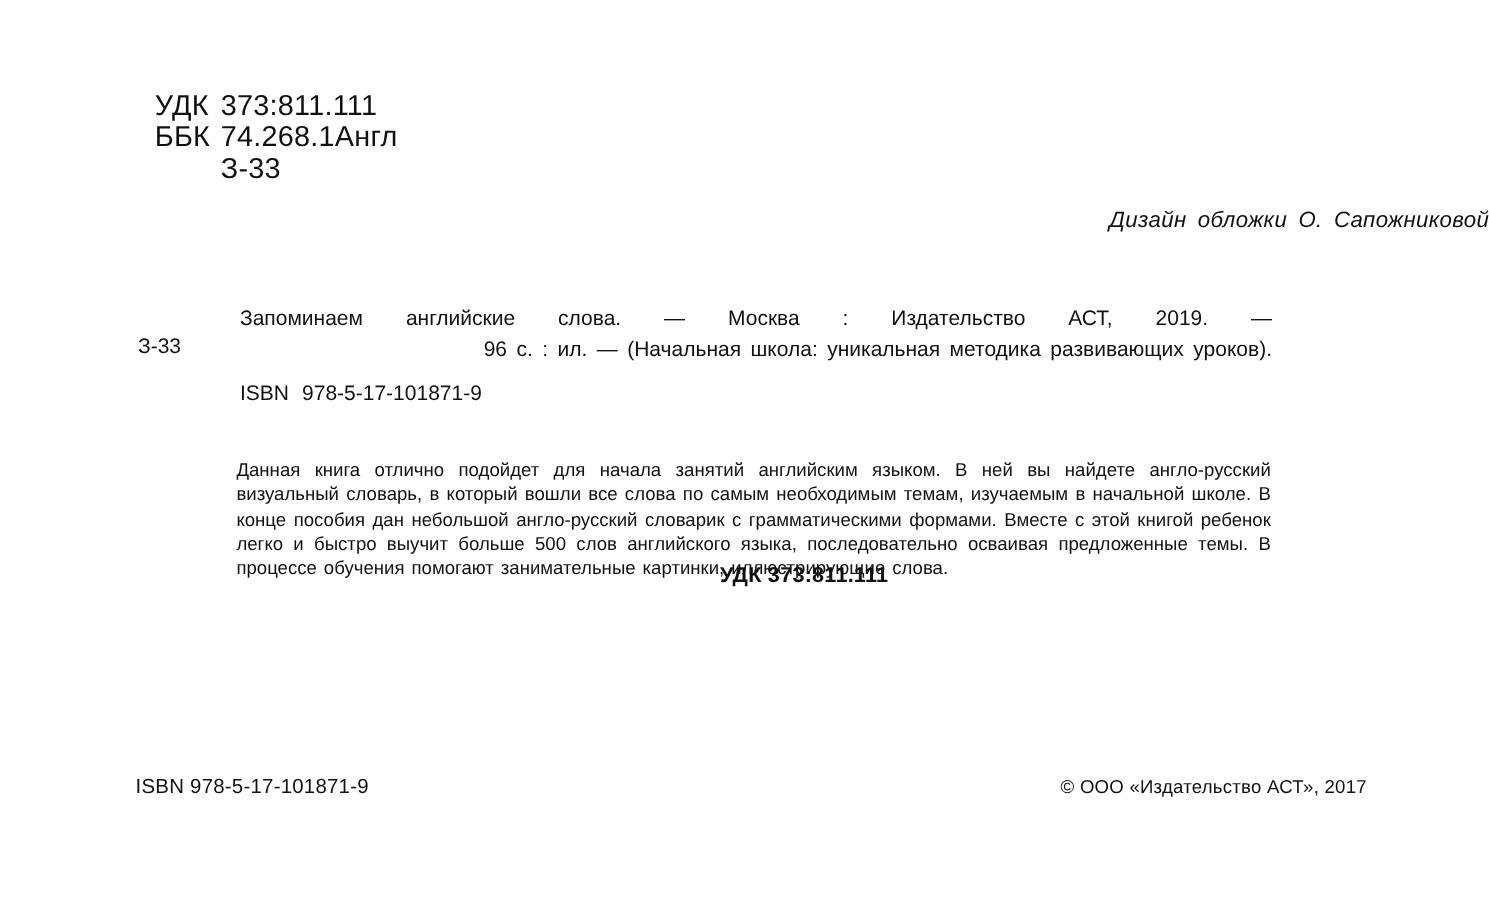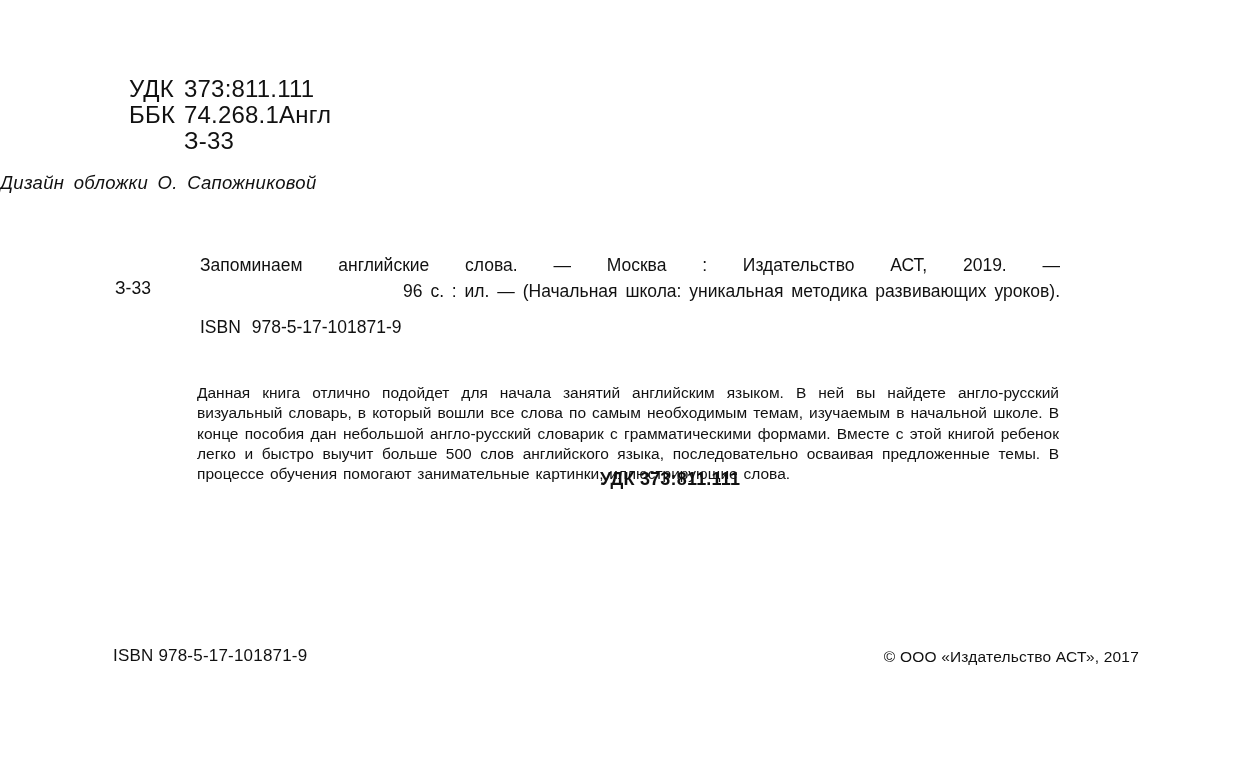--- a/index.html
+++ b/index.html
@@ -31,21 +31,21 @@
   }
   .top-codes .code-row-indent {
     grid-column: 2;
   }
   
   .designer-credit {
     position: absolute;
     left: 0;
     top: 172px;
     width: 1241px;
-    text-align: left;
+    text-align: right;
     font-style: italic;
     font-size: 18.5px;
     letter-spacing: 0.3px;
     word-spacing: 4px;
   }
   
   .entry {
     position: absolute;
     left: 115px;
     top: 252px;

